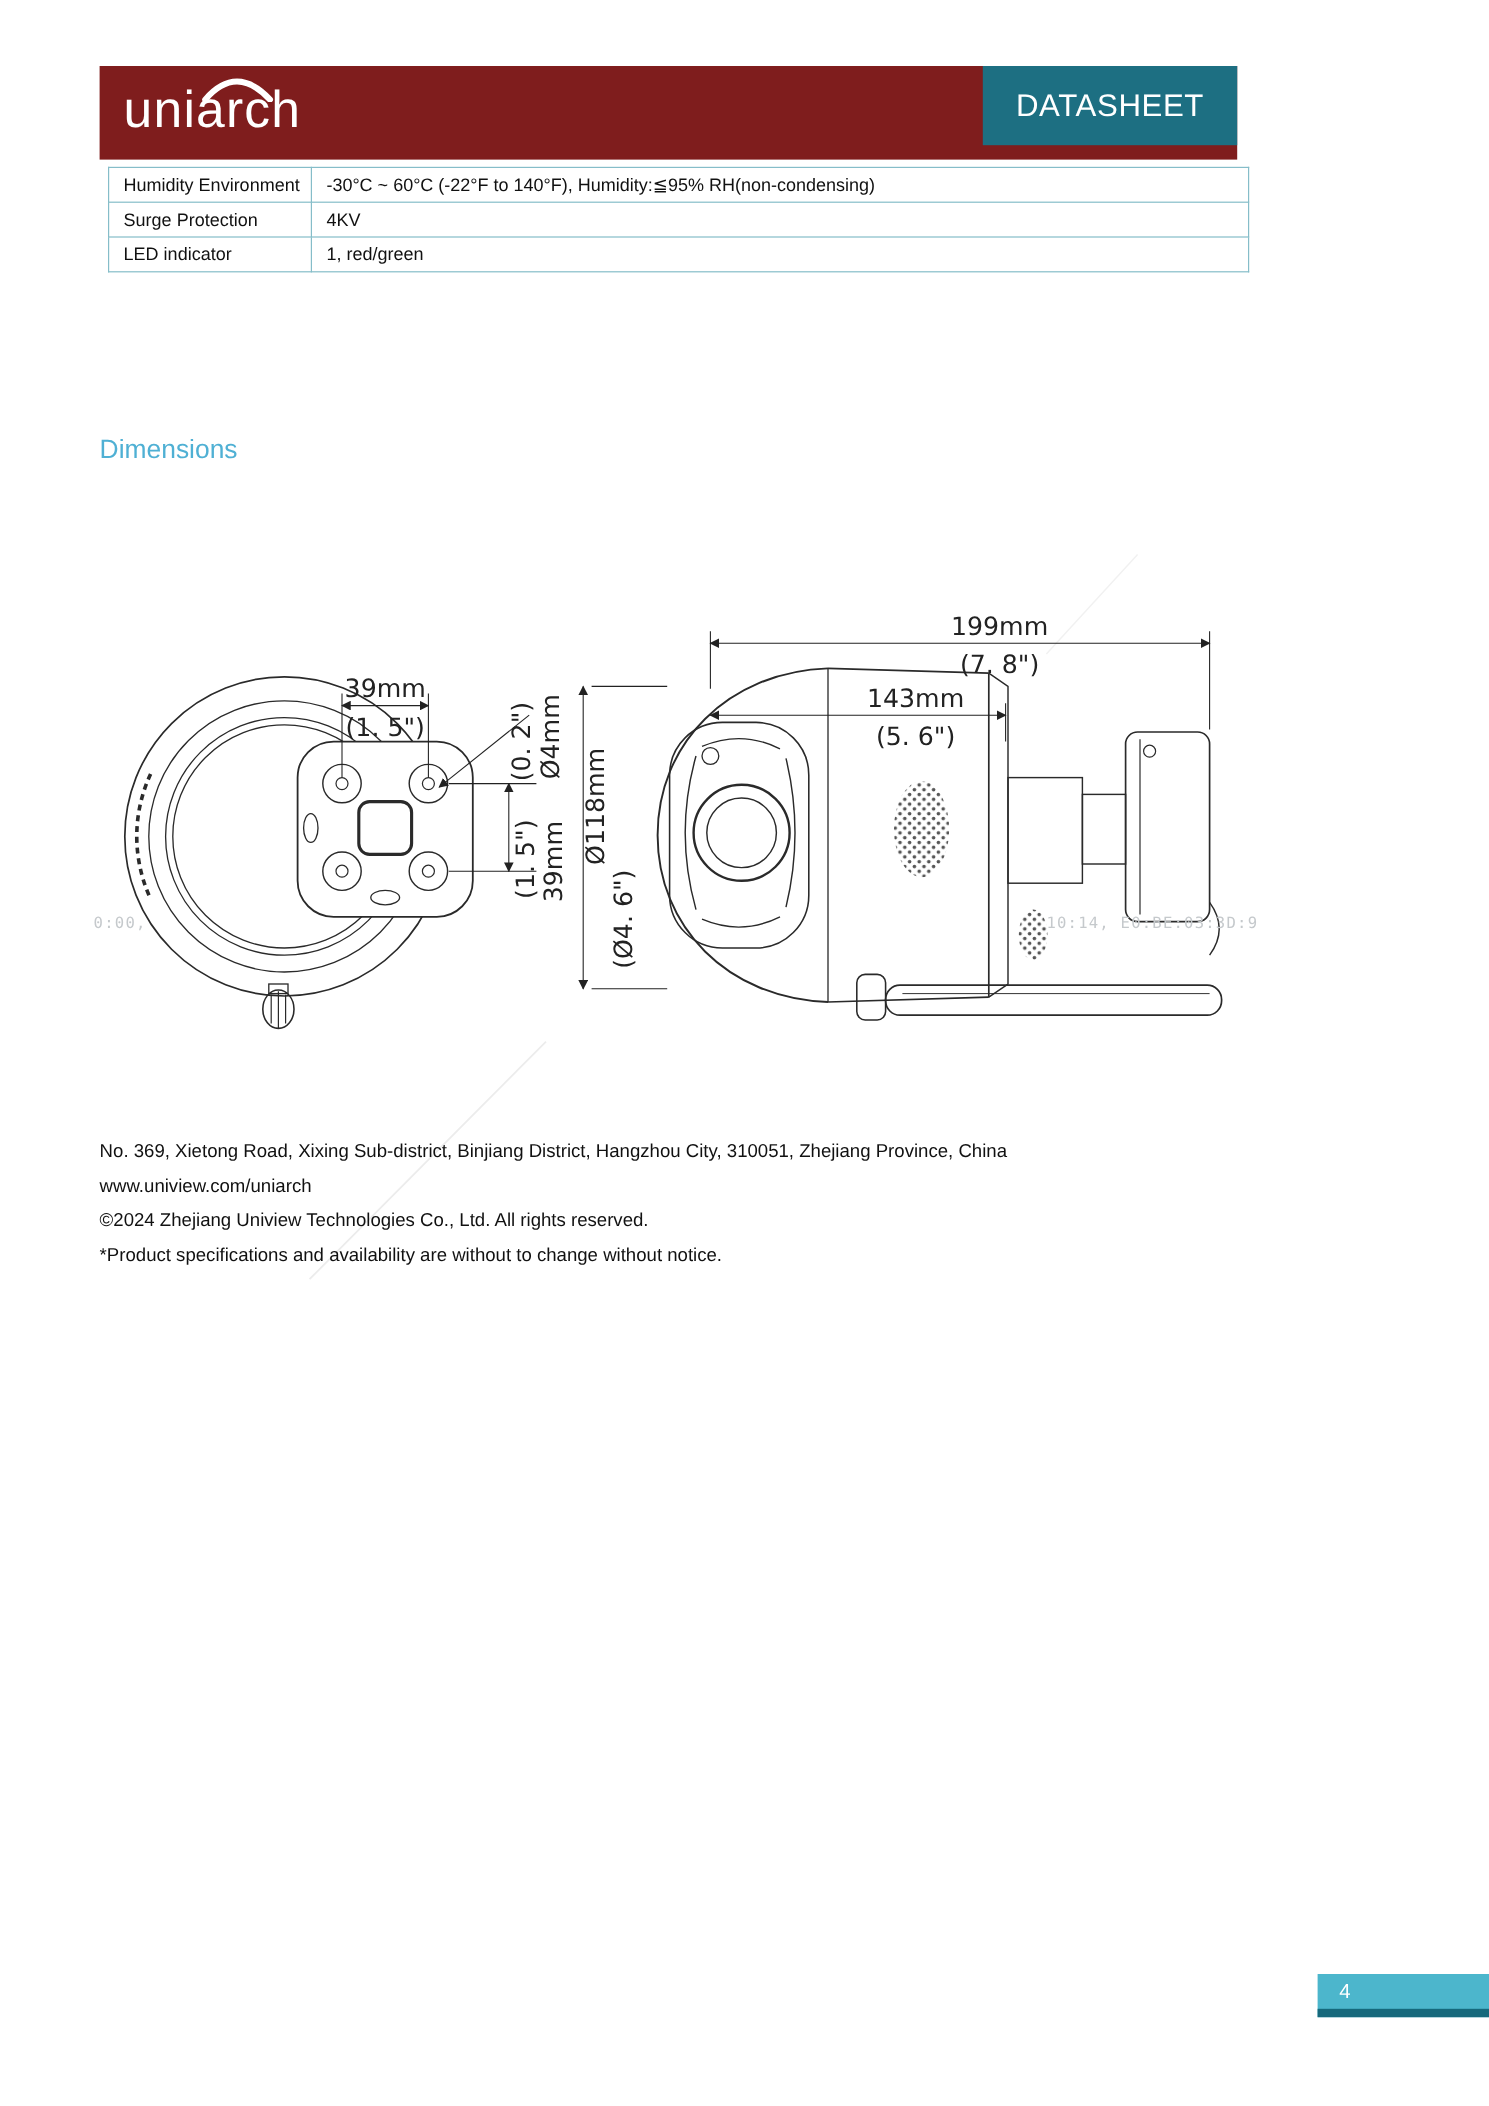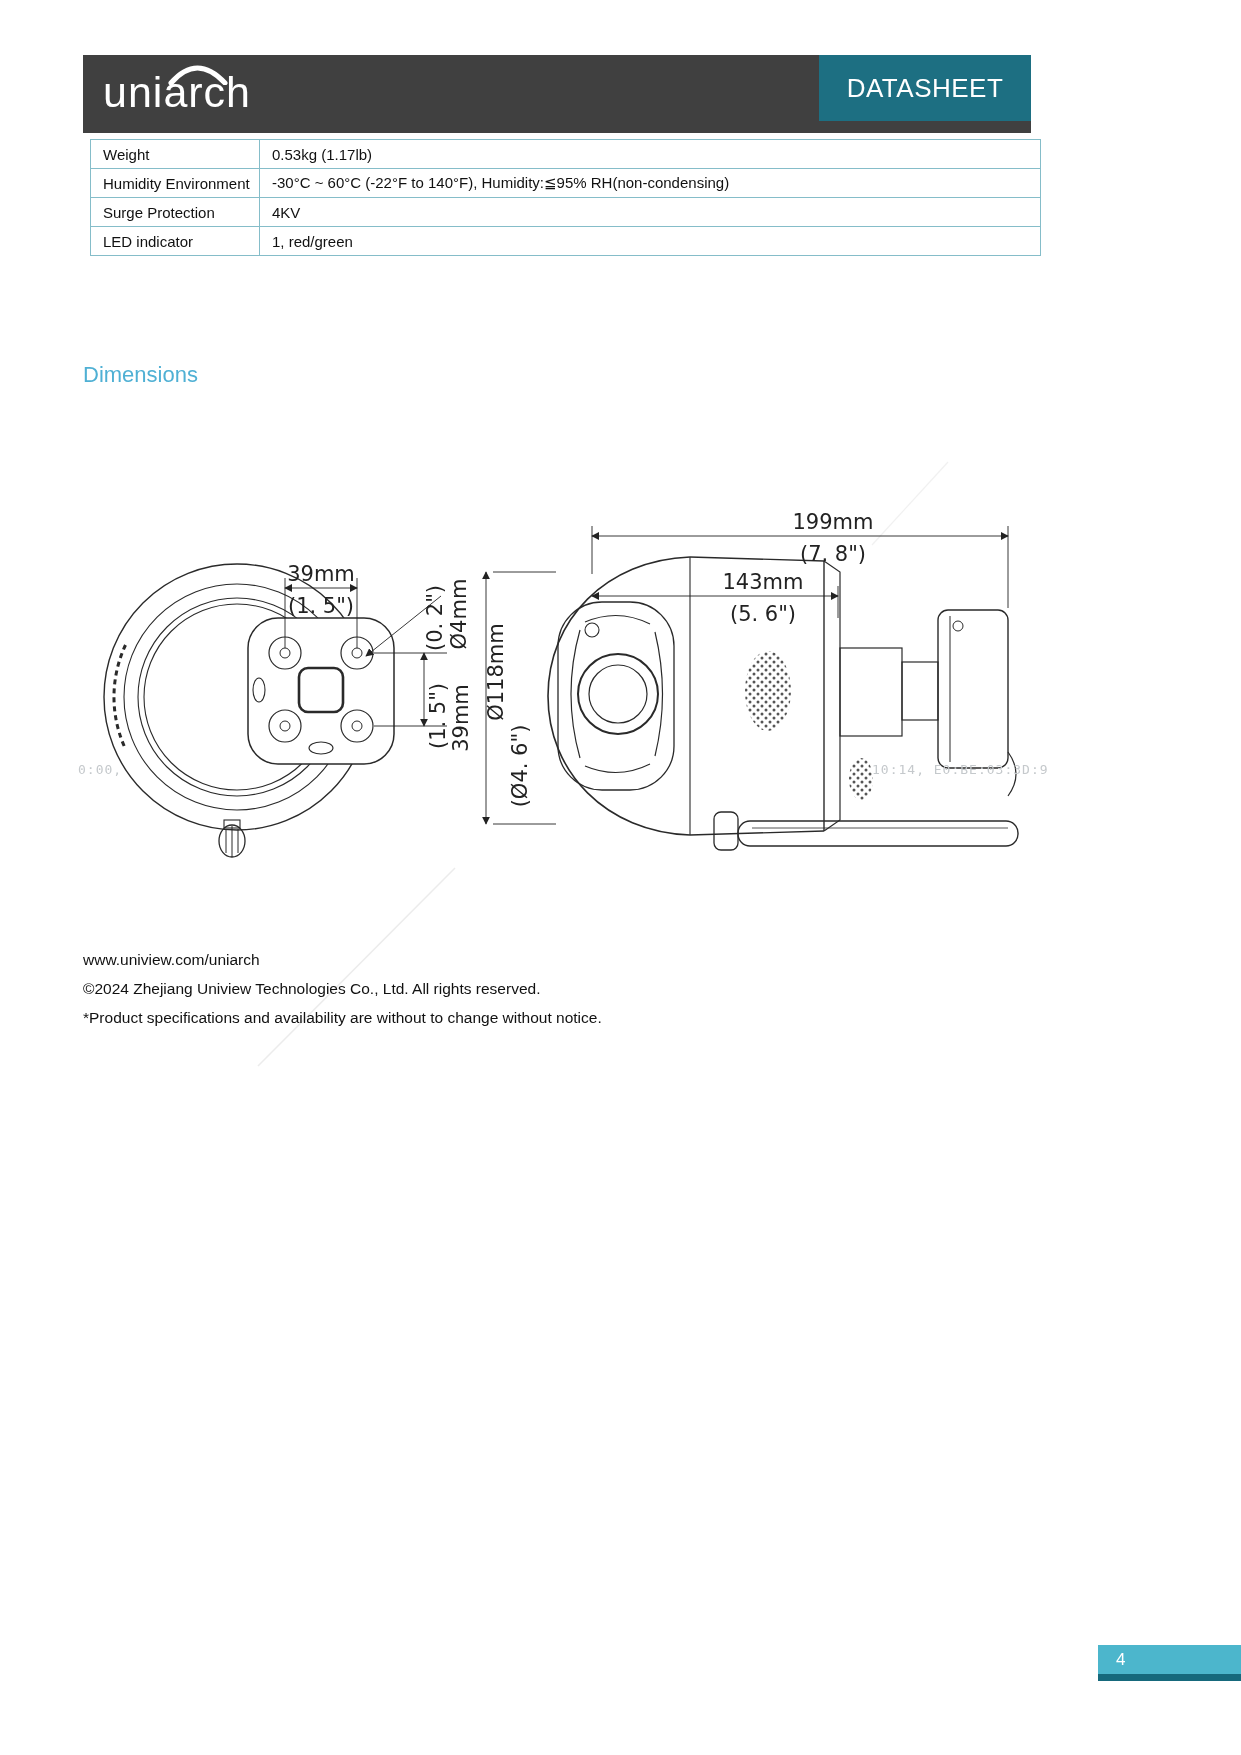--- a/index.html
+++ b/index.html
@@ -1,21 +1,21 @@
 <!DOCTYPE html>
 <html><head>
 <meta charset="utf-8">
 <style>
   html,body{margin:0;padding:0;background:#ffffff;}
   .page{
     position:relative;width:1241px;height:1755px;background:#ffffff;overflow:hidden;
     font-family:"Liberation Sans", sans-serif;color:#1a1a1a;
   }
   
-  .header-band{position:absolute;left:83px;top:55px;width:948px;height:78px;background:#404040;}
+  .header-band{position:absolute;left:83px;top:55px;width:948px;height:78px;background:#7f1d1d;}
   .logo{position:absolute;left:20px;top:13px;font-size:43px;color:#ffffff;letter-spacing:1px;font-weight:400;}
   .logo-arc{position:absolute;left:84px;top:6px;}
   .banner{position:absolute;right:0;top:0;width:212px;height:66px;background:#1d6f82;
           display:flex;align-items:center;justify-content:center;
           color:#ffffff;font-size:26px;letter-spacing:0.5px;}
   
   .spec-table{position:absolute;left:90px;top:139px;width:951px;border-collapse:collapse;}
   .spec-table td{
     border:1px solid #85bdc9;font-size:15px;color:#111;height:28px;
     padding:0 0 0 12px;vertical-align:middle;background:#fff;
@@ -45,24 +45,20 @@
   <div class="header-band">
     <div class="logo">uniarch</div>
     <svg class="logo-arc" width="62" height="24" viewBox="0 0 62 24">
       <path d="M4 22 Q30 -8 58 22" fill="none" stroke="#ffffff" stroke-width="5" stroke-linecap="round"></path>
     </svg>
     <div class="banner">DATASHEET</div>
   </div>
 
   <table class="spec-table">
     <tbody>
-      <tr>
-        <td class="c1">Weight</td>
-        <td>0.53kg (1.17lb)</td>
-      </tr>
       <tr>
         <td class="c1">Humidity Environment</td>
         <td>-30°C ~ 60°C (-22°F to 140°F), Humidity:≦95% RH(non-condensing)</td>
       </tr>
       <tr>
         <td class="c1">Surge Protection</td>
         <td>4KV</td>
       </tr>
       <tr>
         <td class="c1">LED indicator</td>
@@ -178,20 +174,21 @@
     <text class="dimtext" x="763" y="589" text-anchor="middle">143mm</text>
     <text class="dimtext" x="763" y="621" text-anchor="middle">(5. 6")</text>
     <text class="dimtext" text-anchor="middle" transform="rotate(-90 503 672)" x="503" y="672">Ø118mm</text>
     <text class="dimtext" text-anchor="middle" transform="rotate(-90 527 766)" x="527" y="766">(Ø4. 6")</text>
   </svg>
 
   <div class="watermark" style="left:78px;top:762px;">0:00,</div>
   <div class="watermark" style="left:872px;top:762px;">10:14, E0:BE:03:3D:9</div>
 
   <div class="footer">
+    <div>No. 369, Xietong Road, Xixing Sub-district, Binjiang District, Hangzhou City, 310051, Zhejiang Province, China</div>
     <div><a href="#">www.uniview.com/uniarch</a></div>
     <div>©2024 Zhejiang Uniview Technologies Co., Ltd. All rights reserved.</div>
     <div>*Product specifications and availability are without to change without notice.</div>
   </div>
 
   <div class="page-badge">4</div>
 
 </div>
 
 </body></html>

